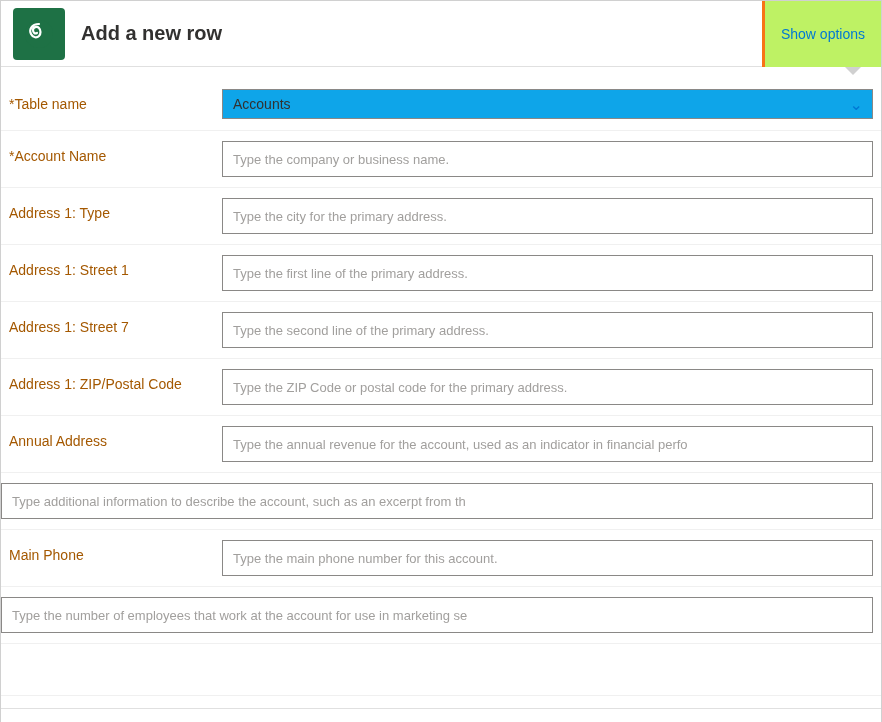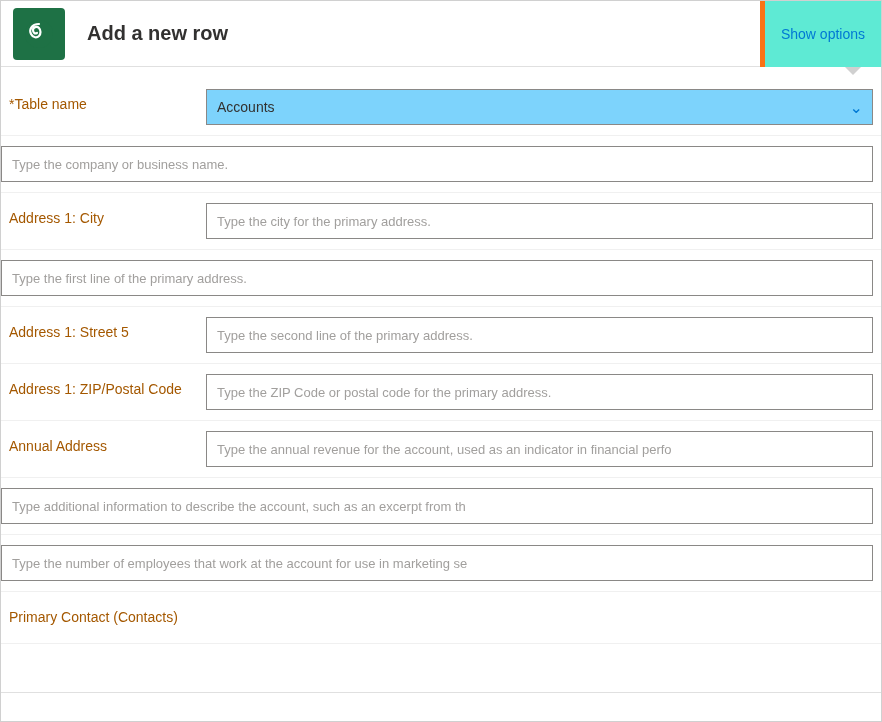--- a/index.html
+++ b/index.html
@@ -44,32 +44,32 @@
 
     .logo-icon {
       width: 36px;
       height: 36px;
     }
 
     .header-title {
       font-size: 20px;
       font-weight: 600;
       color: #323130;
-      margin-left: 22px;
+      margin-left: 16px;
     }
 
     .show-options-btn {
       position: absolute;
       right: 0;
       top: 0;
       height: 66px;
       padding: 0 16px;
-      background: #5eead4;
+      background: #bef264;
       border: none;
-      border-left: 5px solid #f97316;
+      border-left: 3px solid #f97316;
       color: #0078d4;
       font-size: 14px;
       cursor: pointer;
       display: flex;
       align-items: center;
       justify-content: center;
       white-space: nowrap;
     }
 
     .show-options-btn::after {
@@ -90,20 +90,21 @@
       padding: 12px 0 12px 0;
       overflow-y: auto;
     }
 
     .form-row {
       display: flex;
       align-items: flex-start;
       min-height: 52px;
       border-bottom: 1px solid #f0f0f0;
       padding: 6px 0;
+      gap: 16px;
     }
 
     .form-label {
       width: 205px;
       min-width: 205px;
       padding: 8px 12px 8px 8px;
       color: #a45800;
       font-size: 14px;
       line-height: 1.4;
       display: flex;
@@ -139,26 +140,26 @@
       font-size: 13px;
     }
 
     .select-wrapper {
       width: 100%;
       position: relative;
     }
 
     .form-select {
       width: 100%;
-      height: 36px;
+      height: 30px;
       border: 1px solid #8a8886;
       padding: 0 36px 0 10px;
       font-size: 14px;
       color: #323130;
-      background: #7dd3fc;
+      background: #0ea5e9;
       appearance: none;
       cursor: pointer;
       outline: none;
     }
 
     .select-chevron {
       position: absolute;
       right: 10px;
       top: 50%;
       transform: translateY(-50%);
@@ -202,37 +203,39 @@
             <option>Leads</option>
             <option>Opportunities</option>
           </select>
           <span class="select-chevron">⌄</span>
         </div>
       </div>
     </div>
 
     <div id="fields-container">
         <div class="form-row">
+          <div class="form-label required">Account Name</div>
           <div class="form-field">
             <input type="text" class="form-input" placeholder="Type the company or business name." style="">
           </div>
         </div>
         <div class="form-row">
-          <div class="form-label">Address 1: City</div>
+          <div class="form-label">Address 1: Type</div>
           <div class="form-field">
             <input type="text" class="form-input" placeholder="Type the city for the primary address." style="">
           </div>
         </div>
         <div class="form-row">
+          <div class="form-label">Address 1: Street 1</div>
           <div class="form-field">
             <input type="text" class="form-input" placeholder="Type the first line of the primary address." style="">
           </div>
         </div>
         <div class="form-row">
-          <div class="form-label">Address 1: Street 5</div>
+          <div class="form-label">Address 1: Street 7</div>
           <div class="form-field">
             <input type="text" class="form-input" placeholder="Type the second line of the primary address." style="">
           </div>
         </div>
         <div class="form-row">
           <div class="form-label">Address 1: ZIP/Postal Code</div>
           <div class="form-field">
             <input type="text" class="form-input" placeholder="Type the ZIP Code or postal code for the primary address." style="">
           </div>
         </div>
@@ -241,26 +244,31 @@
           <div class="form-field">
             <input type="text" class="form-input" placeholder="Type the annual revenue for the account, used as an indicator in financial perfo" style="">
           </div>
         </div>
         <div class="form-row">
           <div class="form-field">
             <input type="text" class="form-input" placeholder="Type additional information to describe the account, such as an excerpt from th" style="">
           </div>
         </div>
         <div class="form-row">
+          <div class="form-label">Main Phone</div>
+          <div class="form-field">
+            <input type="text" class="form-input" placeholder="Type the main phone number for this account." style="">
+          </div>
+        </div>
+        <div class="form-row">
           <div class="form-field">
             <input type="text" class="form-input" placeholder="Type the number of employees that work at the account for use in marketing se" style="">
           </div>
         </div>
         <div class="form-row">
-          <div class="form-label">Primary Contact (Contacts)</div>
         </div>
       </div>
 
   </div>
 
   <div class="footer">
     
   </div>
 
 </div>

